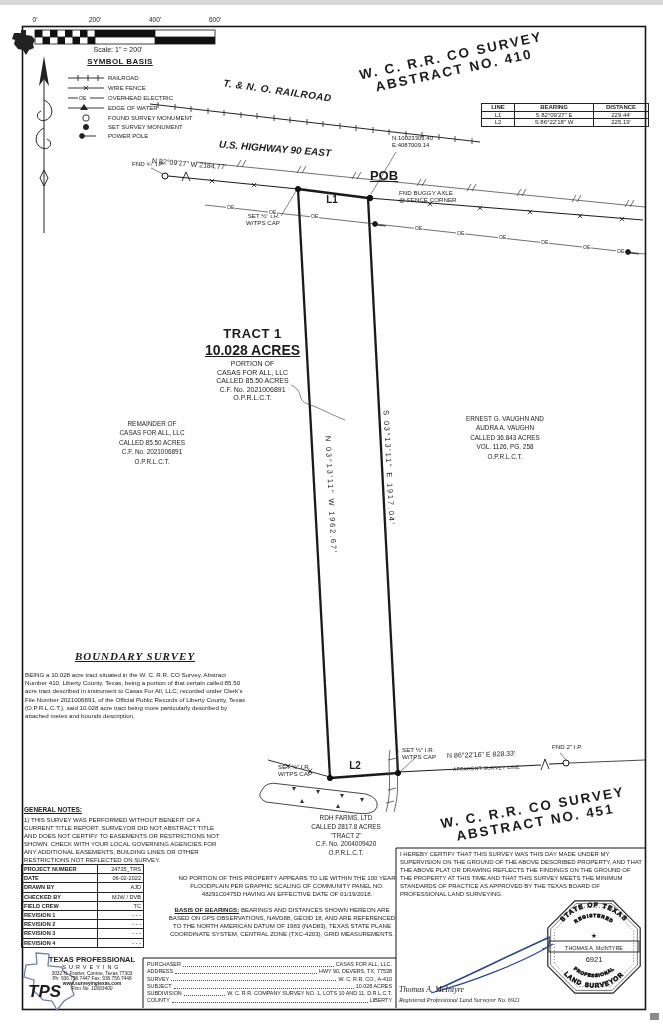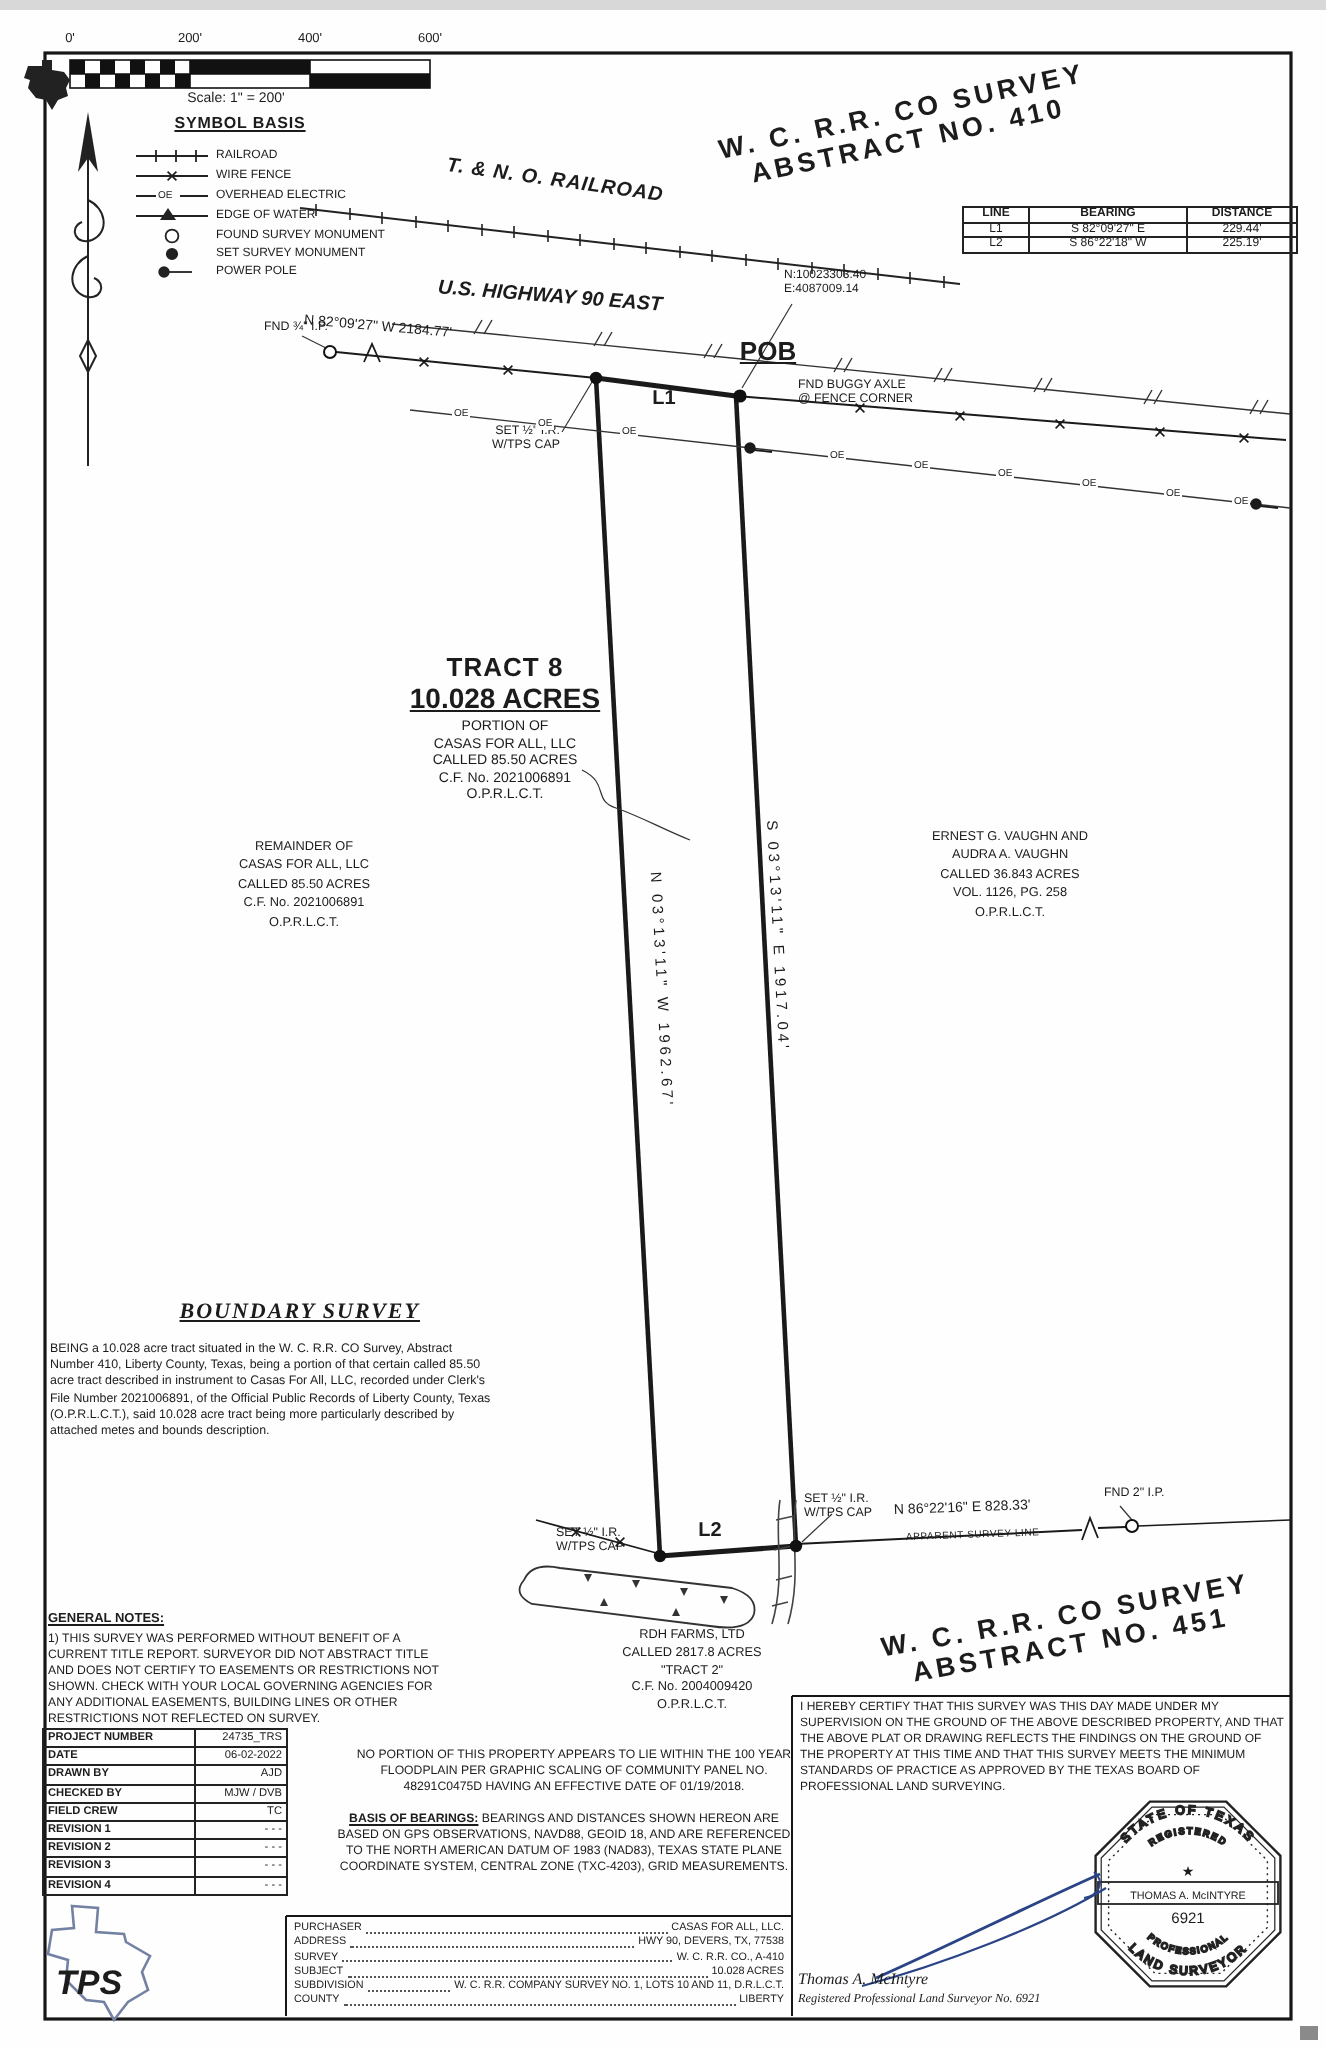--- a/index.html
+++ b/index.html
@@ -5,21 +5,21 @@
   html,body{margin:0;padding:0;background:#e9e9e9;}
   #sheet{position:relative;width:663px;height:1024px;background:#fefefe;color:#1c1c1c;
          font-family:"Liberation Sans",sans-serif;overflow:hidden;}
   .abs{position:absolute;}
   .c{text-align:center;}
   .r{text-align:right;}
   .b{font-weight:bold;}
   .i{font-style:italic;}
   .u{text-decoration:underline;}
   .nw{white-space:nowrap;}
-  .serif{font-family:"Liberation Serif",serif;text-align:right;}
+  .serif{font-family:"Liberation Serif",serif;}
   .oe{position:absolute;font-size:5px;background:#fefefe;padding:0 1px;line-height:5px;}
   svg text{font-family:"Liberation Sans",sans-serif;fill:#1c1c1c;}
   table{border-collapse:collapse;}
   .grid td,.grid th{border:0.8px solid #222;padding:0 2px;line-height:1.1;}
   #linetable{font-size:6px;}
   #linetable th{font-weight:bold;text-align:center;}
   #linetable td{text-align:center;}
   #projtable{font-size:5.6px;width:123px;}
   #projtable td{height:8.2px;}
   #projtable td:first-child{font-weight:bold;text-align:left;}
@@ -266,21 +266,21 @@
   <span class="oe" style="left:226px;top:205px;">OE</span>
   <span class="oe" style="left:268px;top:210px;">OE</span>
   <span class="oe" style="left:310px;top:214px;">OE</span>
   <span class="oe" style="left:414px;top:226px;">OE</span>
   <span class="oe" style="left:456px;top:231px;">OE</span>
   <span class="oe" style="left:498px;top:235px;">OE</span>
   <span class="oe" style="left:540px;top:240px;">OE</span>
   <span class="oe" style="left:582px;top:245px;">OE</span>
   <span class="oe" style="left:616px;top:249px;">OE</span>
 
-  <div class="abs c b" style="left:190px;top:326px;width:125px;font-size:13px;letter-spacing:.5px;">TRACT 8</div>
+  <div class="abs c b" style="left:190px;top:326px;width:125px;font-size:13px;letter-spacing:.5px;">TRACT 1</div>
   <div class="abs c" style="left:190px;top:341px;width:125px;"><span class="b u" style="font-size:14px;">10.028 ACRES</span></div>
   <div class="abs c" style="left:190px;top:360px;width:125px;font-size:7px;line-height:8.6px;">
     <div>PORTION OF</div>
       <div>CASAS FOR ALL, LLC</div>
       <div>CALLED 85.50 ACRES</div>
       <div>C.F. No. 2021006891</div>
       <div>O.P.R.L.C.T.</div>
   </div>
 
   <div class="abs c" style="left:92px;top:419px;width:120px;font-size:6.4px;line-height:9.4px;">
@@ -366,20 +366,28 @@
           <td>REVISION 3</td>
           <td>- - -</td>
         </tr>
     <tr>
           <td>REVISION 4</td>
           <td>- - -</td>
         </tr>
   </tbody>
     </table>
 
+  <div class="abs c" style="left:36px;top:955px;width:112px;">
+    <div class="b" style="font-size:7.5px;">TEXAS PROFESSIONAL</div>
+    <div style="font-size:5.5px;letter-spacing:3px;">SURVEYING</div>
+    <div style="font-size:4.8px;margin-top:1px;">3032 N. Frazier, Conroe, Texas 77303</div>
+    <div style="font-size:4.8px;">Ph: 936.756.7447  Fax: 936.756.7448</div>
+    <div class="b" style="font-size:4.8px;">www.surveyingtexas.com</div>
+    <div class="i" style="font-size:4.8px;">Firm No. 10063400</div>
+  </div>
 
   <div class="abs" style="left:147px;top:961px;width:245px;">
     <div class="prow">
         <span class="lab">PURCHASER</span>
         <span class="dots"></span>
         <span class="val">CASAS FOR ALL, LLC.</span>
       </div>
     <div class="prow">
         <span class="lab">ADDRESS</span>
         <span class="dots"></span>

